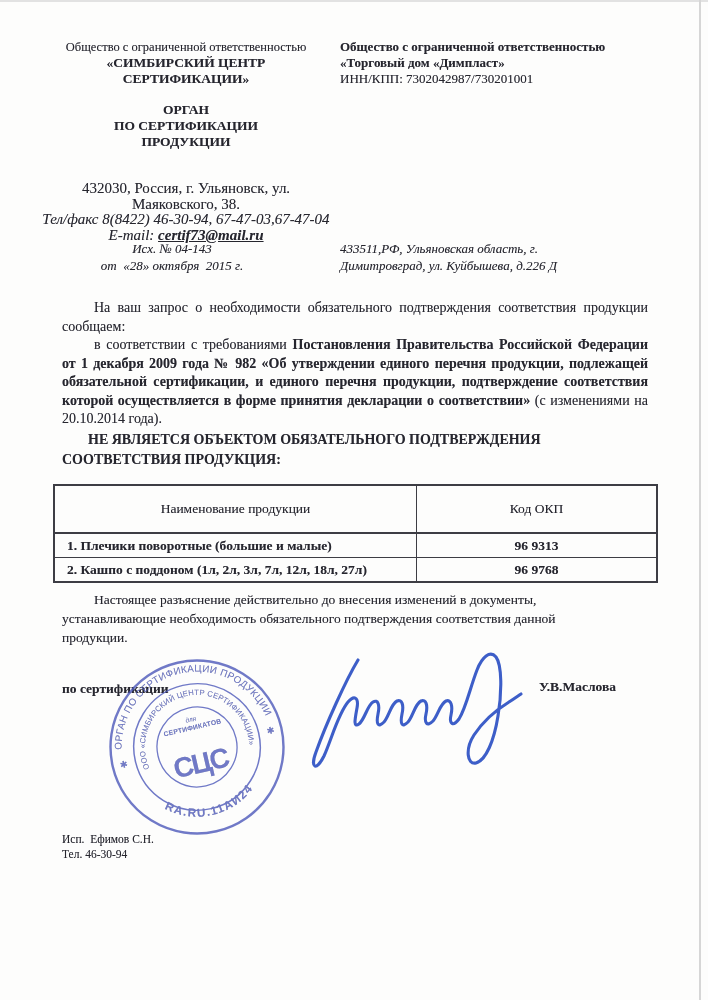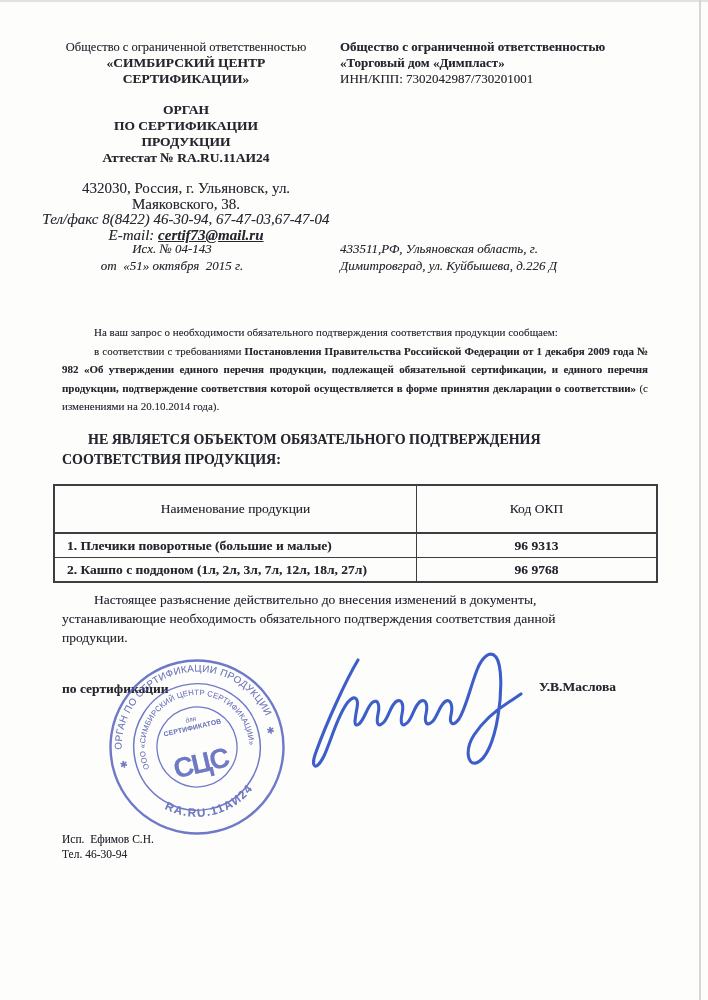--- a/index.html
+++ b/index.html
@@ -35,21 +35,21 @@
 
   
   .contacts{left:40px;top:181px;width:292px;font-size:15px;line-height:15.5px;}
   .contacts .email a, .contacts .email-val{font-weight:bold;text-decoration:underline;color:var(--ink);}
 
   
   .ref-block{left:66px;top:241px;width:212px;text-align:center;font-style:italic;font-size:13px;line-height:16.5px;}
   .recipient-addr{left:340px;top:241px;width:310px;font-style:italic;font-size:13px;line-height:16.5px;}
 
   
-  .body-block{left:62px;top:299px;width:586px;font-size:11px;line-height:18.5px;text-align:justify;margin-top:24px;}
+  .body-block{left:62px;top:299px;width:586px;font-size:14px;line-height:18.5px;text-align:justify;}
   .body-block p{margin:0;text-indent:32px;}
   .statement{left:62px;top:430px;width:505px;font-size:14px;line-height:20px;font-weight:bold;text-indent:26px;}
 
   
   .doc-table{position:absolute;left:53px;top:484px;width:554px;border-collapse:collapse;
     font-size:13.5px;color:var(--ink);border:2.5px solid #3d3d44;table-layout:fixed;}
   .doc-table td{border:1.5px solid #3d3d44;padding:1px 12px;}
   .doc-table tr.hdr td{height:44px;text-align:center;font-weight:normal;border-bottom-width:2px;}
   .doc-table tr.row td{height:21px;font-weight:bold;}
   .doc-table td.code{text-align:center;}
@@ -75,38 +75,37 @@
   <div class="abs edge-top"></div>
   <div class="abs edge-right"></div>
 
   <div class="abs sender-head center">
     <div>Общество с ограниченной ответственностью</div>
     <div class="org-name">«СИМБИРСКИЙ ЦЕНТР</div>
     <div class="org-name">СЕРТИФИКАЦИИ»</div>
     <div class="dept">ОРГАН</div>
     <div class="dept" style="margin-top:0">ПО СЕРТИФИКАЦИИ</div>
     <div class="dept" style="margin-top:0">ПРОДУКЦИИ</div>
-    <div class="b" style="font-size:13.5px">Аттестат № RA.RU.11АИ24</div>
   </div>
 
   <div class="abs recipient-head">
     <div class="b">Общество с ограниченной ответственностью</div>
     <div class="b">«Торговый дом «Димпласт»</div>
     <div>ИНН/КПП: 7302042987/730201001</div>
   </div>
 
   <div class="abs contacts center">
     <div>432030, Россия, г. Ульяновск, ул. Маяковского, 38.</div>
     <div class="i">Тел/факс 8(8422) 46-30-94, 67-47-03,67-47-04</div>
     <div class="i"><span>E-mail: </span><span class="email-val">certif73@mail.ru</span></div>
   </div>
 
   <div class="abs ref-block">
     <div class="pre">Исх. № 04-143</div>
-    <div class="pre">от  «51» октября  2015 г.</div>
+    <div class="pre">от  «28» октября  2015 г.</div>
   </div>
 
   <div class="abs recipient-addr">
     <div>433511,РФ, Ульяновская область, г.</div>
     <div>Димитровград, ул. Куйбышева, д.226 Д</div>
   </div>
 
   <div class="abs body-block">
     <p>На ваш запрос о необходимости обязательного подтверждения соответствия продукции сообщаем:</p>
     <p><span>в соответствии с требованиями </span><span class="b">Постановления Правительства Российской Федерации от 1 декабря 2009 года № 982 «Об утверждении единого перечня продукции, подлежащей обязательной сертификации, и единого перечня продукции, подтверждение соответствия которой осуществляется в форме принятия декларации о соответствии»</span><span> (с изменениями на 20.10.2014 года).</span></p>

